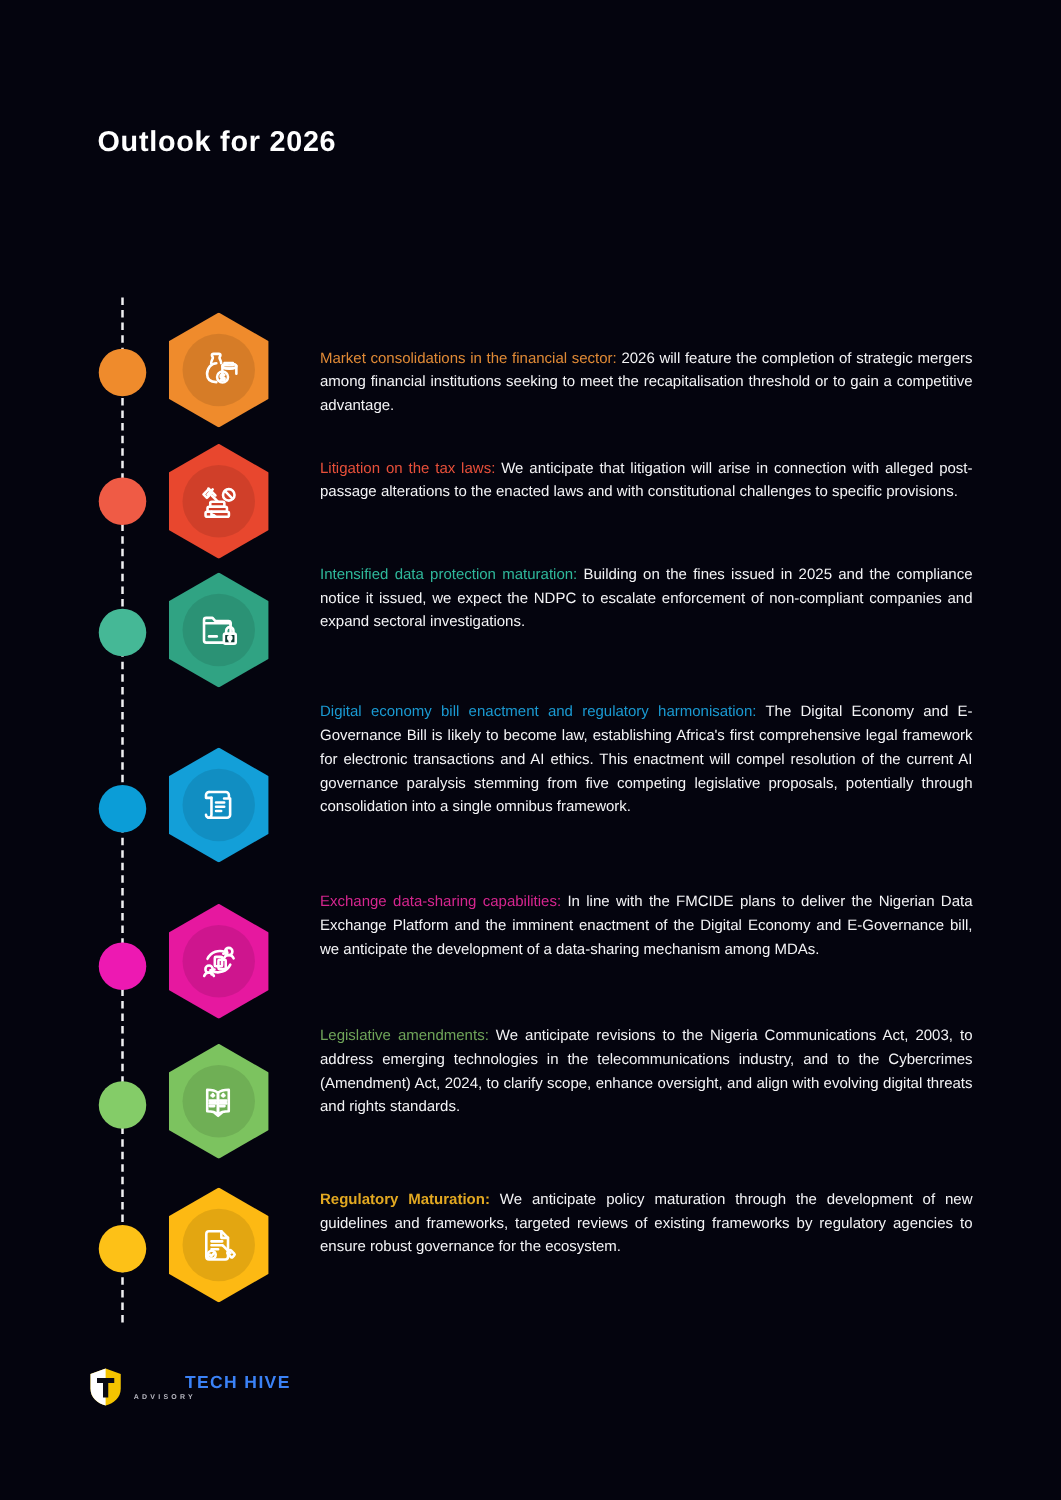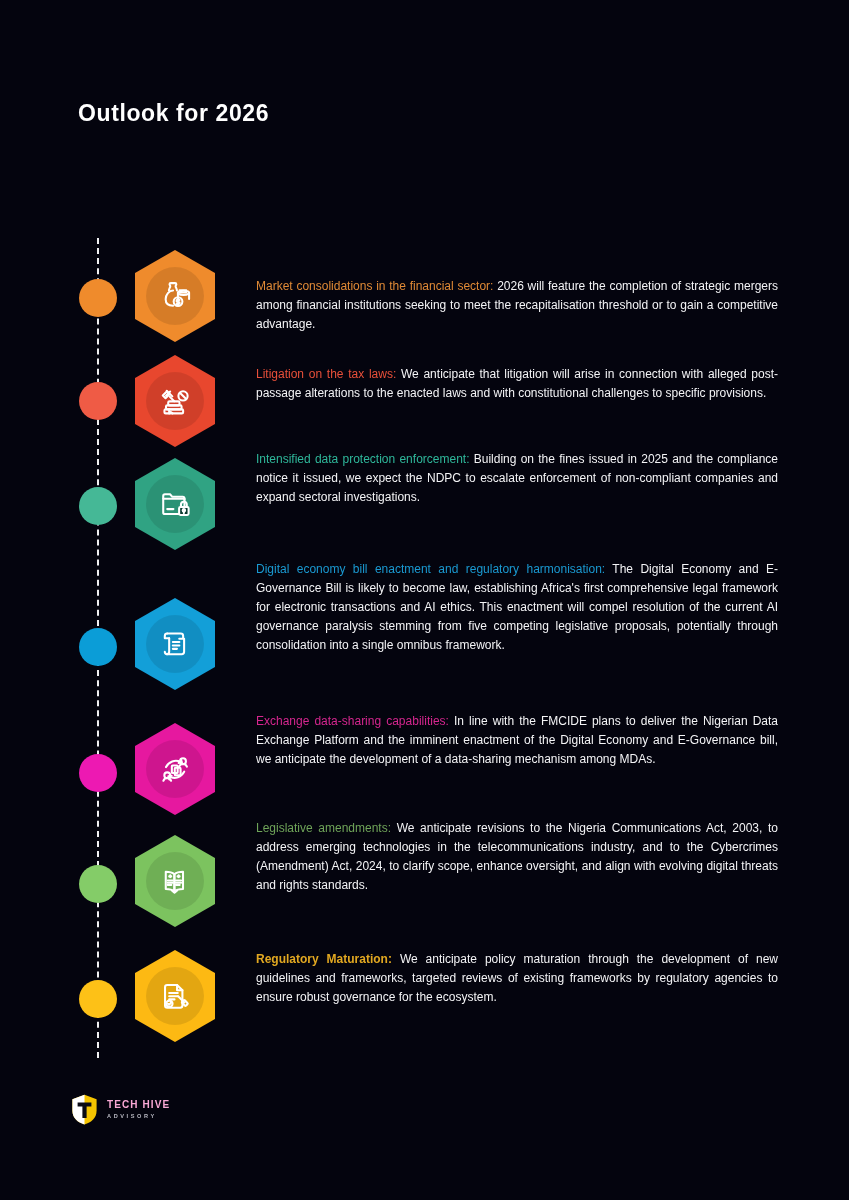--- a/index.html
+++ b/index.html
@@ -116,24 +116,25 @@
     position: absolute;
     left: 71px;
     top: 1094px;
     display: flex;
     align-items: center;
     gap: 9px;
   }
   .logo-mark { width: 27px; height: 31px; }
   .logo-text { display: flex; flex-direction: column; line-height: 1; }
   .logo-name {
-    font-size: 10px;
+    font-size: 14px;
     font-weight: 700;
-    color: #f9a8d4;
+    color: #3b82f6;
     letter-spacing: 1.1px;
+    margin-left: 41px;
   }
   .logo-sub {
     font-size: 5.6px;
     font-weight: 700;
     color: #b9b9c2;
     letter-spacing: 2.6px;
     margin-top: 4px;
   }
 </style>
 </head>
@@ -183,21 +184,21 @@
         <svg viewBox="0 0 28 28">
           <path d="M4.3 9.2V7.4c0-.8.6-1.4 1.4-1.4h4.2l1.9 2.1h8.6c.8 0 1.4.6 1.4 1.4v1.1"></path>
           <path d="M4.3 9.6h17.5v11.3c0 .8-.6 1.4-1.4 1.4H5.7c-.8 0-1.4-.6-1.4-1.4z"></path>
           <path d="M7.6 18.2h5.1"></path>
           <rect x="17.4" y="16.4" width="7.8" height="6.6" rx="1.1" fill="#0b3a30"></rect>
           <path d="M18.9 16.4v-1.9a2.4 2.4 0 0 1 4.8 0v1.9"></path>
           <circle cx="21.3" cy="19.2" r="1"></circle>
           <path d="M21.3 20.2v1.3"></path>
         </svg>
       </div>
-      <p class="block" style="top: 450px;"><span class="lead" style="color: rgb(47, 184, 155);">Intensified data protection enforcement:</span><span> Building on the fines issued in 2025 and the compliance notice it issued, we expect the NDPC to escalate enforcement of non-compliant companies and expand sectoral investigations.</span></p>
+      <p class="block" style="top: 450px;"><span class="lead" style="color: rgb(47, 184, 155);">Intensified data protection maturation:</span><span> Building on the fines issued in 2025 and the compliance notice it issued, we expect the NDPC to escalate enforcement of non-compliant companies and expand sectoral investigations.</span></p>
       <div class="dot" style="top: 628px; background: rgb(11, 157, 215);"></div>
       <div class="hex" style="top: 598px; background: rgb(19, 159, 216);">
         <div class="inner-disc"></div>
         <svg viewBox="0 0 28 28">
           <path d="M7.6 5.4h11.1c1.1 0 2 .9 2 2v2.3h-3.2"></path>
           <path d="M7.6 5.4c-1.1 0-2 .9-2 2v1.9h3.6"></path>
           <path d="M9.2 9.3v11.1c0 1.1-.9 2-2 2h12.3c1.1 0 2-.9 2-2V9.7"></path>
           <path d="M5.6 20.4c0 1.1.9 2 2 2"></path>
           <path d="M12.2 12.4h5.4M12.2 15.2h5.4M12.2 18h3.4"></path>
         </svg>

